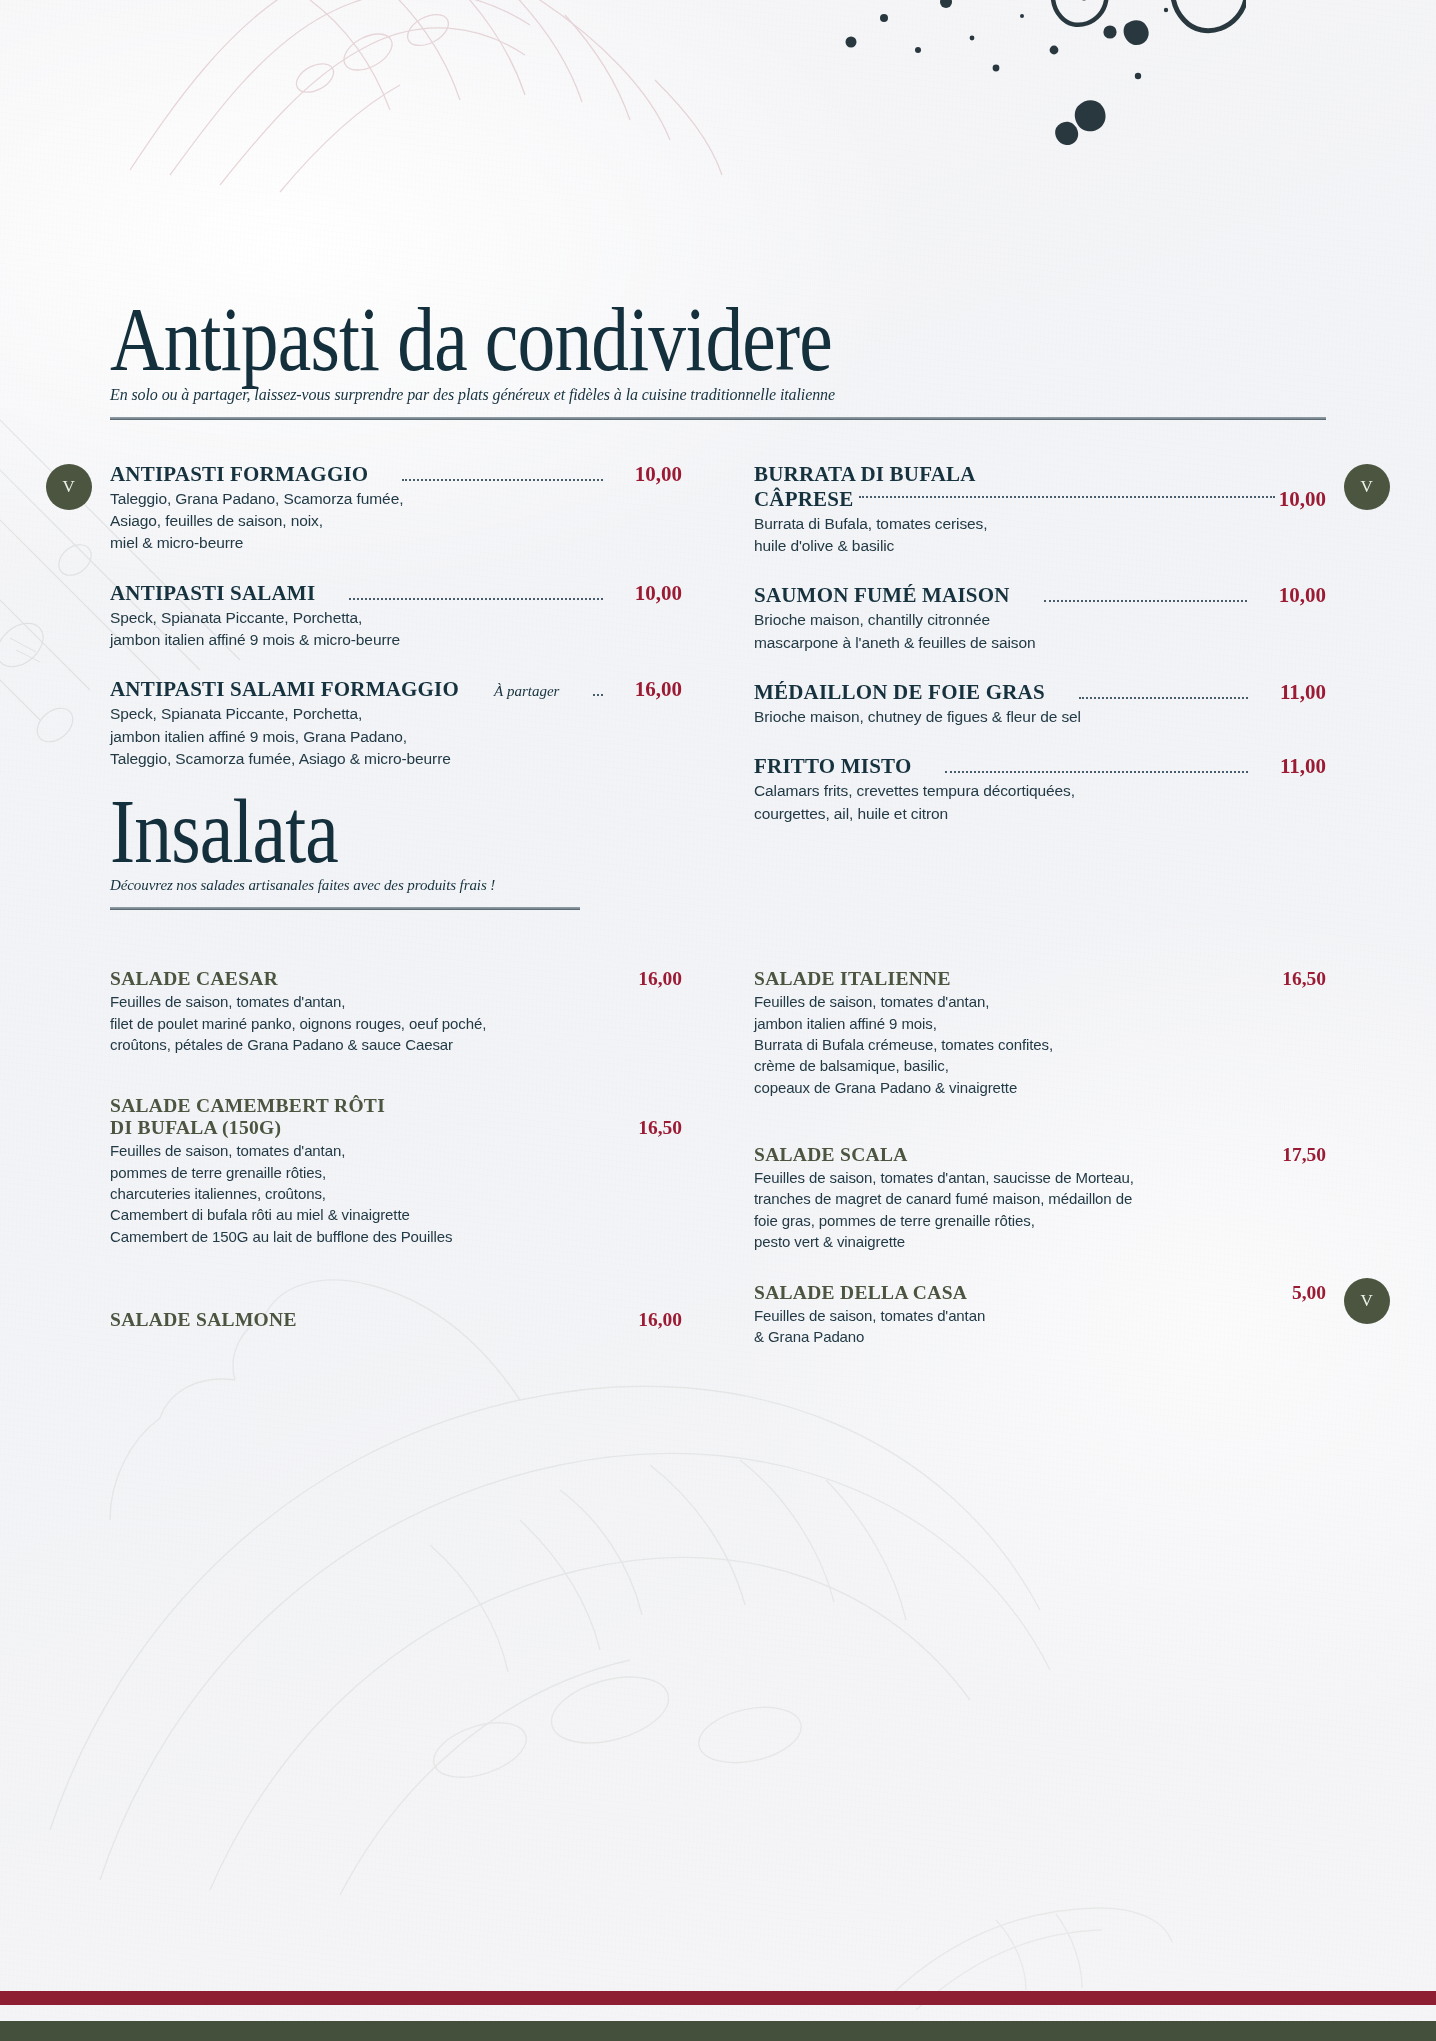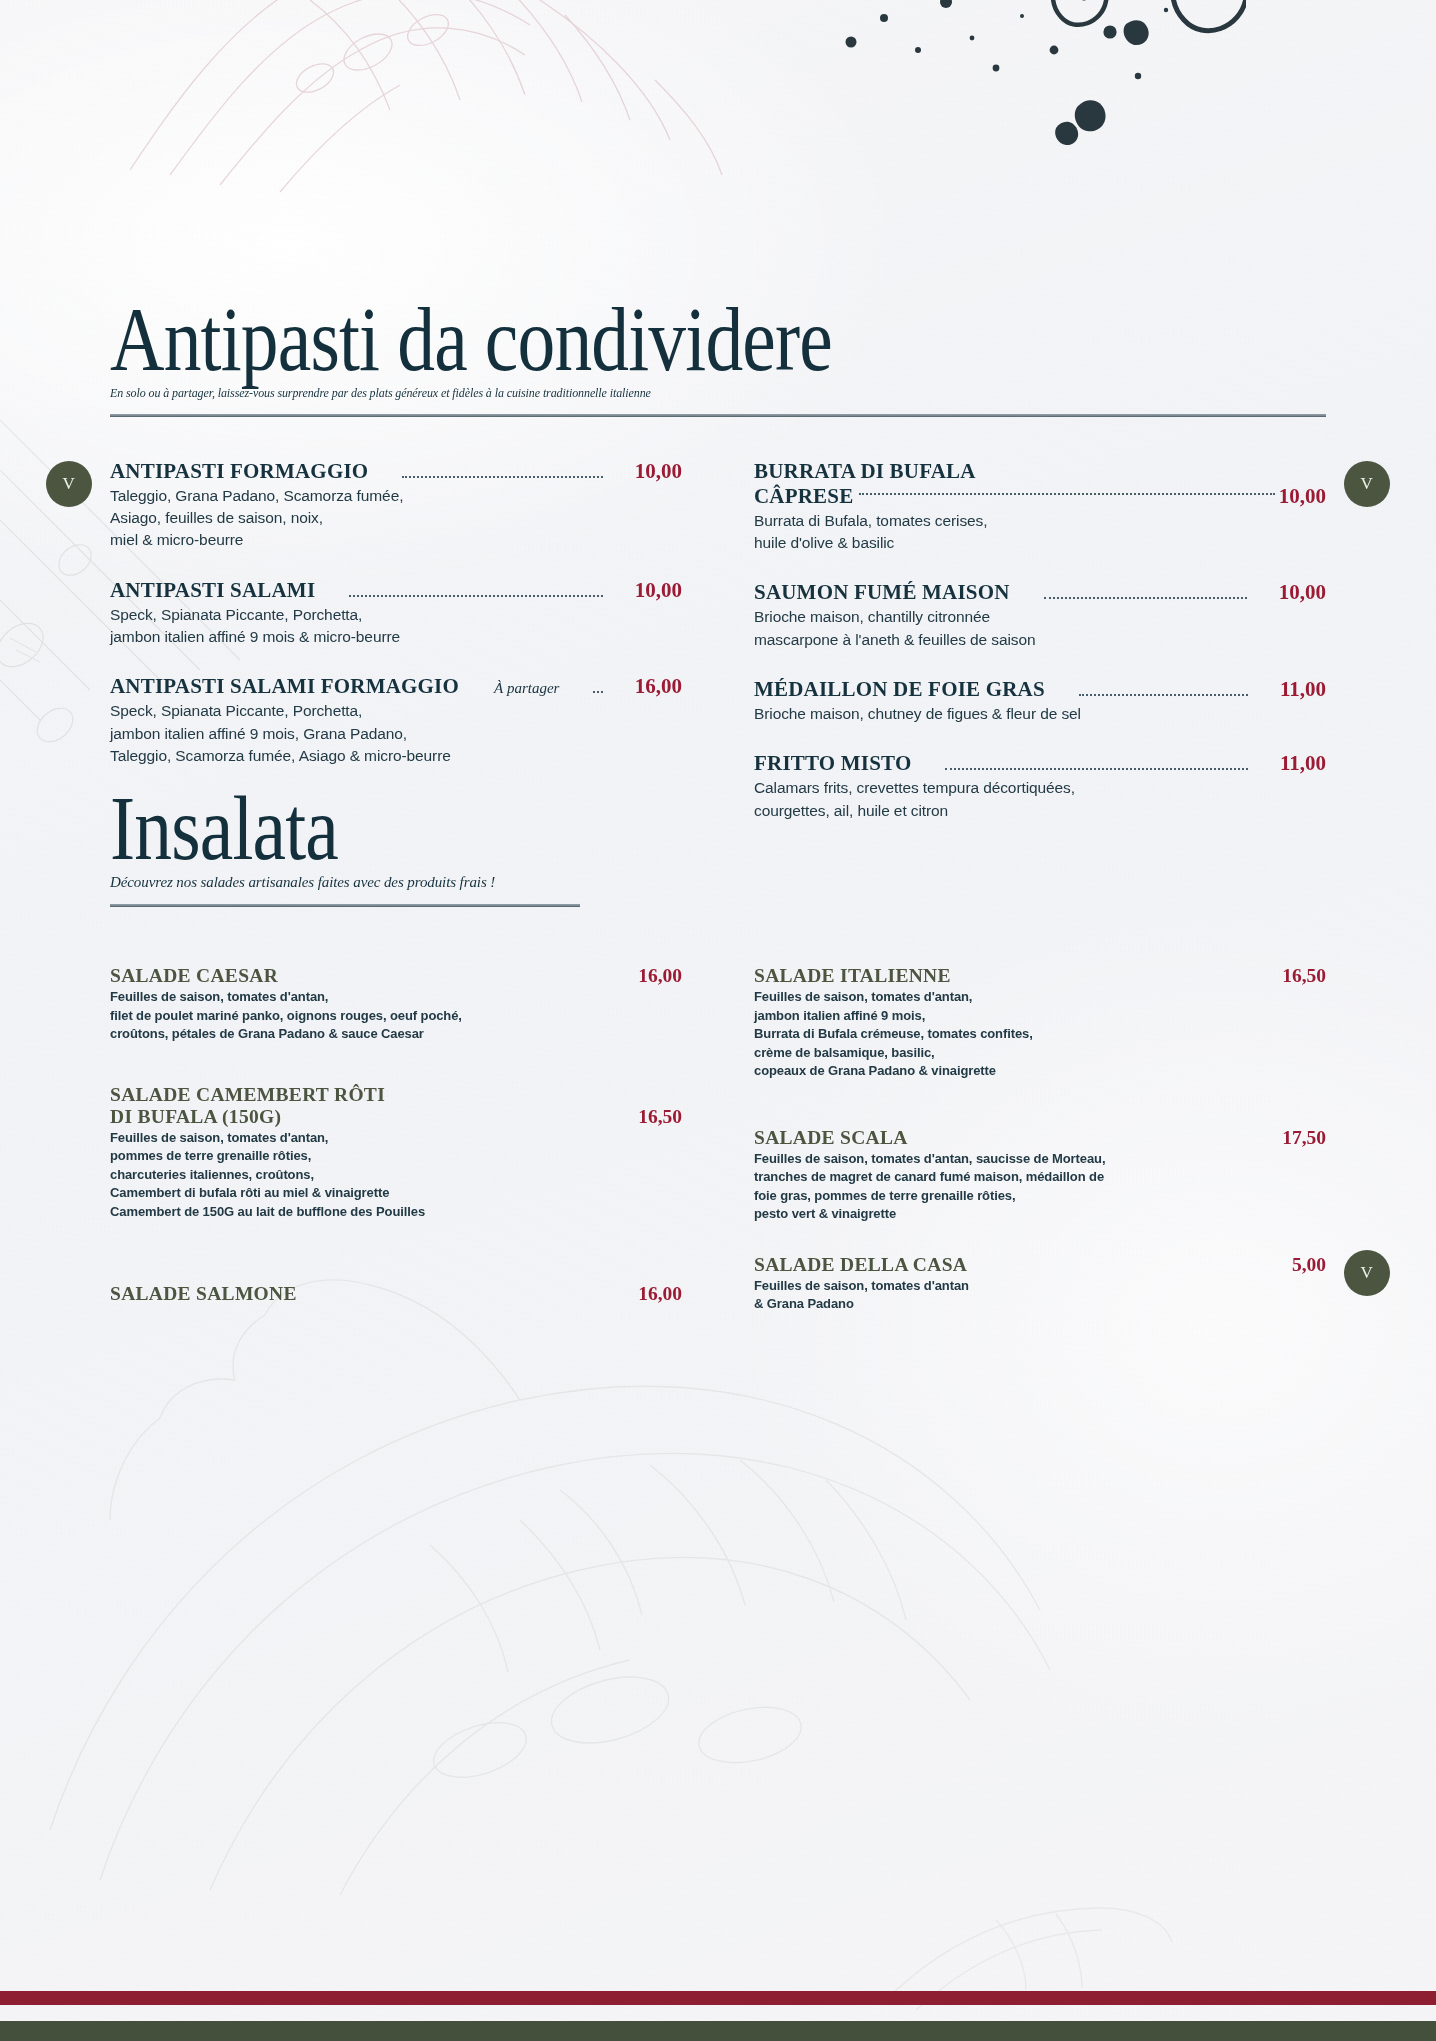--- a/index.html
+++ b/index.html
@@ -55,21 +55,21 @@
     line-height: .92;
     transform: scaleX(.82);
     transform-origin: left center;
   }
   .section-title.antipasti { font-size: 92px; }
   .section-title.insalata  { font-size: 92px; }
 
   .section-sub {
     font-family: "Liberation Serif", serif;
     font-style: italic;
-    font-size: 12px;
+    font-size: 16px;
     color: #16323e;
     letter-spacing: -.1px;
     margin-top: 4px;
   }
   .rule {
     height: 3px;
     background: #7b8a93;
     border-top: 1px solid #8d9aa2;
     border-bottom: 1px solid #5d6b74;
     margin-top: 13px;
@@ -133,21 +133,21 @@
   
   .salad .item-head { justify-content: space-between; }
   .salad .item-name {
     color: #4b5540;
     font-size: 19.5px;
     font-weight: 700;
     letter-spacing: .3px;
     white-space: normal;
   }
   .salad .item-price { font-size: 19.5px; }
-  .salad .item-desc  { font-size: 13px; line-height: 1.42; font-weight: bold; }
+  .salad .item-desc  { font-size: 15px; line-height: 1.42; }
   .salad .spacer { flex: 1 1 auto; }
 
   
   .veg-badge {
     position: absolute;
     width: 46px; height: 46px;
     border-radius: 50%;
     background: #4b5540;
     color: #eef0ea;
     font-family: "Liberation Serif", serif;

